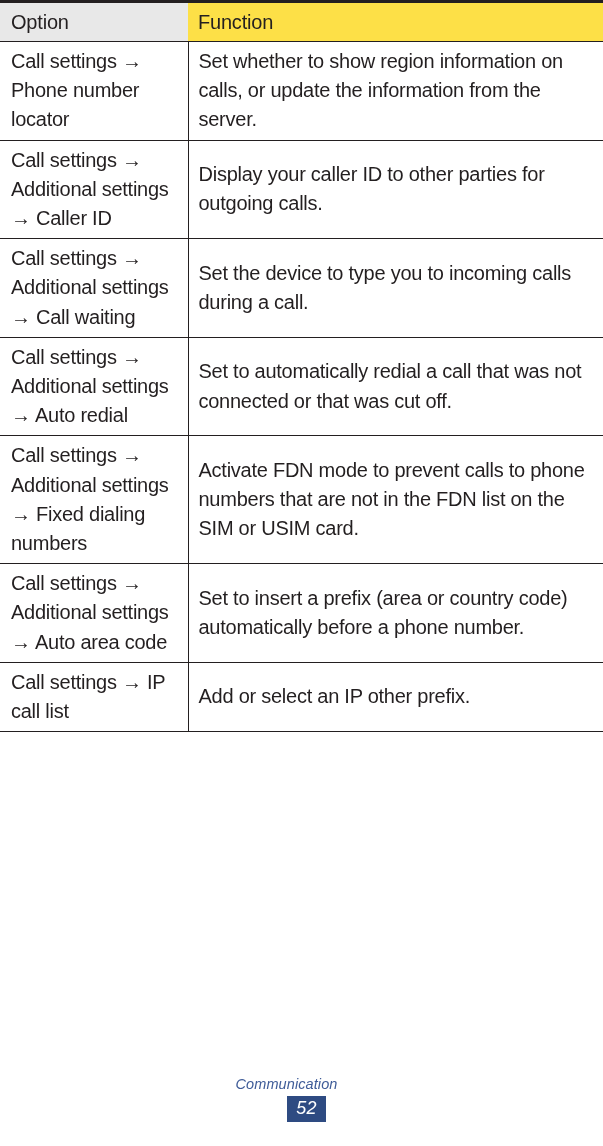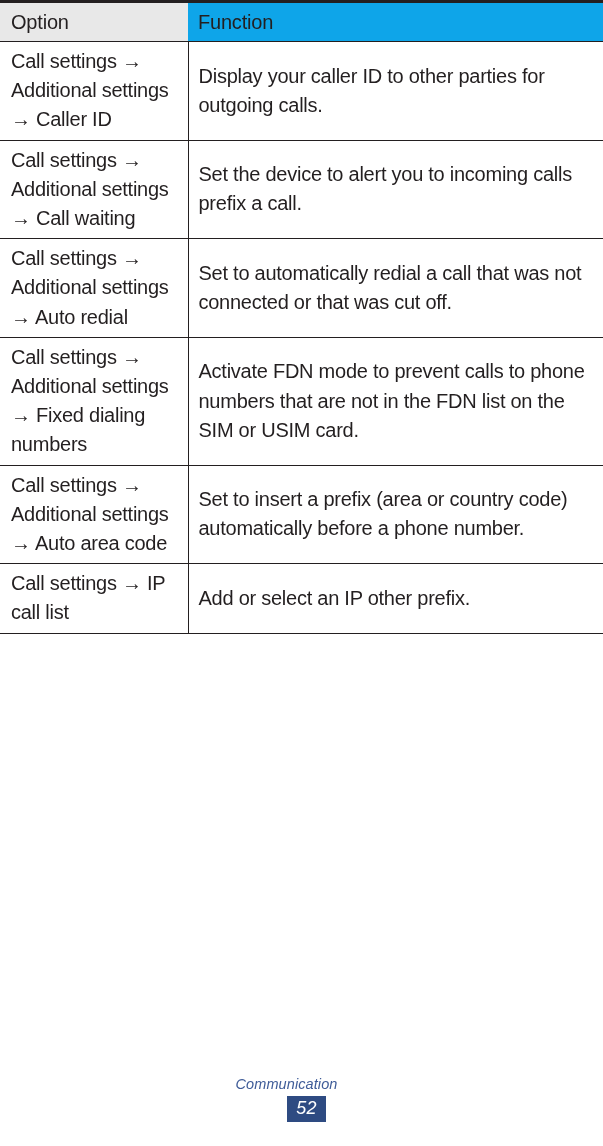--- a/index.html
+++ b/index.html
@@ -46,21 +46,21 @@
     color: #231f20;
   }
 
   th.col-option {
     width: 177px;
     background: #e8e8e8;
     padding-left: 11px !important;
     border-right: 1px solid #231f20;
   }
   th.col-function {
-    background: #0ea5e9;
+    background: #fde047;
     padding-left: 10px !important;
   }
 
   table.settings-table tr.data-row > td {
     border-bottom: 1px solid #231f20;
     vertical-align: middle;
     font-size: 20px;
     line-height: 29.2px;
     letter-spacing: -0.25px;
     color: #231f20;
@@ -124,37 +124,45 @@
 
   <table class="settings-table">
     <thead>
       <tr class="header-row">
         <th class="col-option">Option</th>
         <th class="col-function">Function</th>
       </tr>
     </thead>
     <tbody>
 
+      <tr class="data-row">
+        <td class="cell-option">
+            <span class="cell-text">Call settings → Phone number locator</span>
+          </td>
+        <td class="cell-function">
+            <span class="cell-text">Set whether to show region information on calls, or update the information from the server.</span>
+          </td>
+      </tr>
 
       <tr class="data-row">
         <td class="cell-option">
             <span class="cell-text">Call settings → Additional settings → Caller ID</span>
           </td>
         <td class="cell-function">
             <span class="cell-text">Display your caller ID to other parties for outgoing calls.</span>
           </td>
       </tr>
 
 
       <tr class="data-row">
         <td class="cell-option">
             <span class="cell-text">Call settings → Additional settings → Call waiting</span>
           </td>
         <td class="cell-function">
-            <span class="cell-text">Set the device to alert you to incoming calls prefix a call.</span>
+            <span class="cell-text">Set the device to type you to incoming calls during a call.</span>
           </td>
       </tr>
 
       <tr class="data-row">
         <td class="cell-option">
             <span class="cell-text">Call settings → Additional settings → Auto redial</span>
           </td>
         <td class="cell-function">
             <span class="cell-text">Set to automatically redial a call that was not connected or that was cut off.</span>
           </td>

